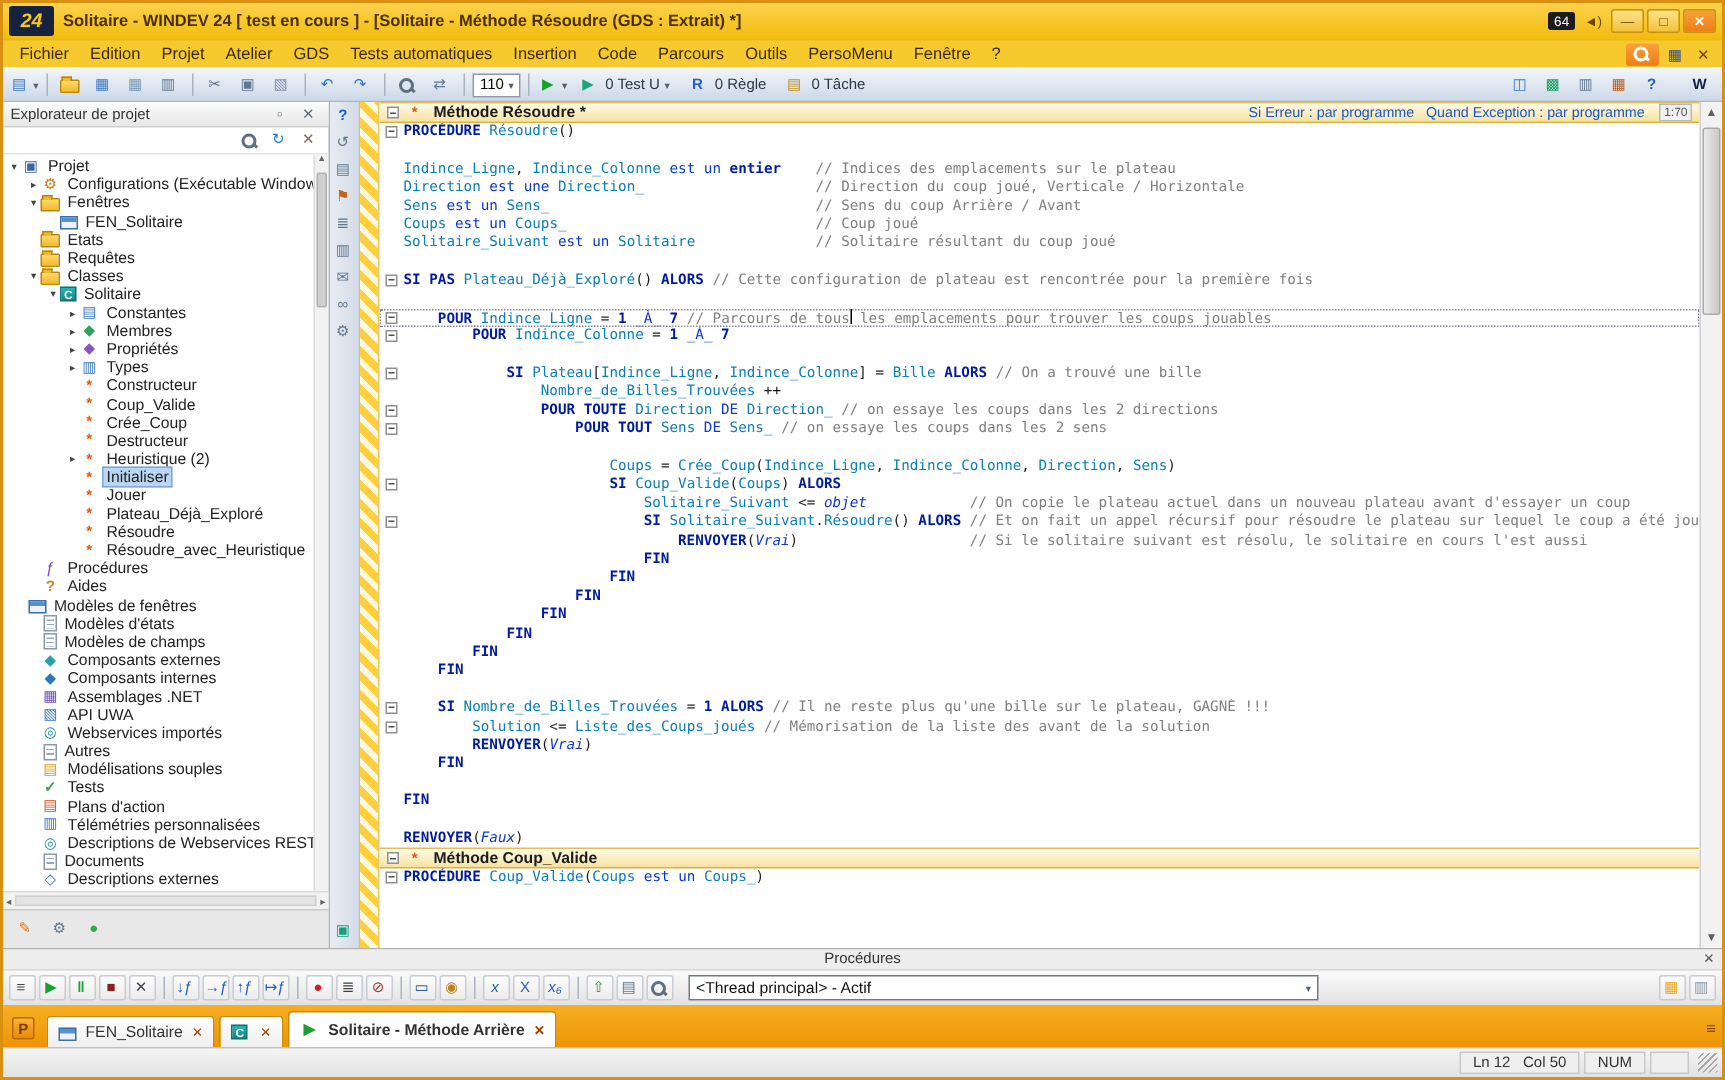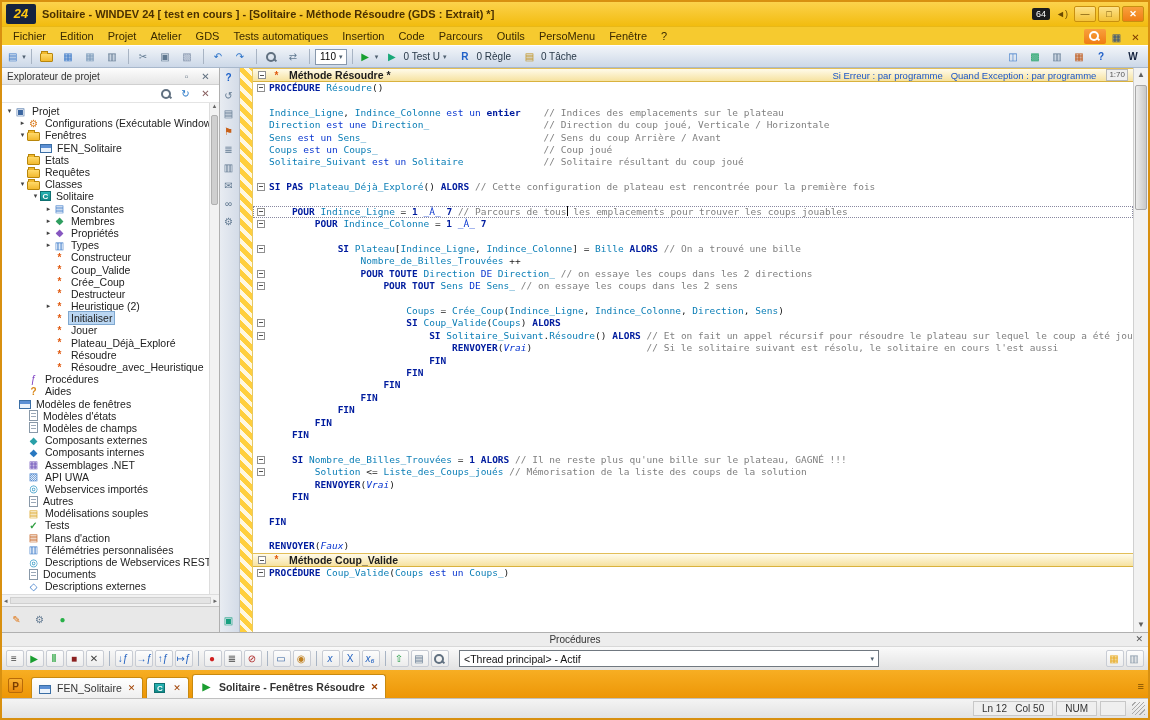--- a/index.html
+++ b/index.html
@@ -520,32 +520,33 @@
           <div class="line cur"><span class="gut"><span class="fold"></span></span><span class="code" style="padding-left: 4ch;"><span class="k">POUR</span><span class="p"> </span><span class="i">Indince_Ligne</span><span class="p"> = </span><span class="n">1</span><span class="p"> </span><span class="k2">_À_</span><span class="p"> </span><span class="n">7</span><span class="p"> </span><span class="c">// Parcours de tous</span><span class="cursor"></span><span class="c"> les emplacements pour trouver les coups jouables</span></span></div>
           <div class="line"><span class="gut"><span class="fold"></span></span><span class="code" style="padding-left: 8ch;"><span class="k">POUR</span><span class="p"> </span><span class="i">Indince_Colonne</span><span class="p"> = </span><span class="n">1</span><span class="p"> </span><span class="k2">_À_</span><span class="p"> </span><span class="n">7</span></span></div>
           <div class="line"><span class="gut"></span><span class="code"></span></div>
           <div class="line"><span class="gut"><span class="fold"></span></span><span class="code" style="padding-left: 12ch;"><span class="k">SI</span><span class="p"> </span><span class="i">Plateau</span><span class="p">[</span><span class="i">Indince_Ligne</span><span class="p">, </span><span class="i">Indince_Colonne</span><span class="p">] = </span><span class="i">Bille</span><span class="p"> </span><span class="k">ALORS</span><span class="p"> </span><span class="c">// On a trouvé une bille</span></span></div>
           <div class="line"><span class="gut"></span><span class="code" style="padding-left: 16ch;"><span class="i">Nombre_de_Billes_Trouvées</span><span class="p"> ++</span></span></div>
           <div class="line"><span class="gut"><span class="fold"></span></span><span class="code" style="padding-left: 16ch;"><span class="k">POUR TOUTE</span><span class="p"> </span><span class="i">Direction</span><span class="p"> </span><span class="k2">DE</span><span class="p"> </span><span class="i">Direction_</span><span class="p"> </span><span class="c">// on essaye les coups dans les 2 directions</span></span></div>
           <div class="line"><span class="gut"><span class="fold"></span></span><span class="code" style="padding-left: 20ch;"><span class="k">POUR TOUT</span><span class="p"> </span><span class="i">Sens</span><span class="p"> </span><span class="k2">DE</span><span class="p"> </span><span class="i">Sens_</span><span class="p"> </span><span class="c">// on essaye les coups dans les 2 sens</span></span></div>
           <div class="line"><span class="gut"></span><span class="code"></span></div>
           <div class="line"><span class="gut"></span><span class="code" style="padding-left: 24ch;"><span class="i">Coups</span><span class="p"> = </span><span class="i">Crée_Coup</span><span class="p">(</span><span class="i">Indince_Ligne</span><span class="p">, </span><span class="i">Indince_Colonne</span><span class="p">, </span><span class="i">Direction</span><span class="p">, </span><span class="i">Sens</span><span class="p">)</span></span></div>
           <div class="line"><span class="gut"><span class="fold"></span></span><span class="code" style="padding-left: 24ch;"><span class="k">SI</span><span class="p"> </span><span class="i">Coup_Valide</span><span class="p">(</span><span class="i">Coups</span><span class="p">) </span><span class="k">ALORS</span></span></div>
+          <div class="line"><span class="gut"></span><span class="code" style="padding-left: 28ch;"><span class="i">Solitaire_Suivant</span><span class="p"> &lt;= </span><span class="v">objet</span><span class="p">            </span><span class="c">// On copie le plateau actuel dans un nouveau plateau avant d'essayer un coup</span></span></div>
           <div class="line"><span class="gut"><span class="fold"></span></span><span class="code" style="padding-left: 28ch;"><span class="k">SI</span><span class="p"> </span><span class="i">Solitaire_Suivant</span><span class="p">.</span><span class="i">Résoudre</span><span class="p">() </span><span class="k">ALORS</span><span class="p"> </span><span class="c">// Et on fait un appel récursif pour résoudre le plateau sur lequel le coup a été joué</span></span></div>
           <div class="line"><span class="gut"></span><span class="code" style="padding-left: 32ch;"><span class="k">RENVOYER</span><span class="p">(</span><span class="v">Vrai</span><span class="p">)</span><span class="p">                    </span><span class="c">// Si le solitaire suivant est résolu, le solitaire en cours l'est aussi</span></span></div>
           <div class="line"><span class="gut"></span><span class="code" style="padding-left: 28ch;"><span class="k">FIN</span></span></div>
           <div class="line"><span class="gut"></span><span class="code" style="padding-left: 24ch;"><span class="k">FIN</span></span></div>
           <div class="line"><span class="gut"></span><span class="code" style="padding-left: 20ch;"><span class="k">FIN</span></span></div>
           <div class="line"><span class="gut"></span><span class="code" style="padding-left: 16ch;"><span class="k">FIN</span></span></div>
           <div class="line"><span class="gut"></span><span class="code" style="padding-left: 12ch;"><span class="k">FIN</span></span></div>
           <div class="line"><span class="gut"></span><span class="code" style="padding-left: 8ch;"><span class="k">FIN</span></span></div>
           <div class="line"><span class="gut"></span><span class="code" style="padding-left: 4ch;"><span class="k">FIN</span></span></div>
           <div class="line"><span class="gut"></span><span class="code"></span></div>
           <div class="line"><span class="gut"><span class="fold"></span></span><span class="code" style="padding-left: 4ch;"><span class="k">SI</span><span class="p"> </span><span class="i">Nombre_de_Billes_Trouvées</span><span class="p"> = </span><span class="n">1</span><span class="p"> </span><span class="k">ALORS</span><span class="p"> </span><span class="c">// Il ne reste plus qu'une bille sur le plateau, GAGNÉ !!!</span></span></div>
-          <div class="line"><span class="gut"><span class="fold"></span></span><span class="code" style="padding-left: 8ch;"><span class="i">Solution</span><span class="p"> &lt;= </span><span class="i">Liste_des_Coups_joués</span><span class="p"> </span><span class="c">// Mémorisation de la liste des coups de la solution</span></span></div>
+          <div class="line"><span class="gut"><span class="fold"></span></span><span class="code" style="padding-left: 8ch;"><span class="i">Solution</span><span class="p"> &lt;= </span><span class="i">Liste_des_Coups_joués</span><span class="p"> </span><span class="c">// Mémorisation de la liste des avant de la solution</span></span></div>
           <div class="line"><span class="gut"></span><span class="code" style="padding-left: 8ch;"><span class="k">RENVOYER</span><span class="p">(</span><span class="v">Vrai</span><span class="p">)</span></span></div>
           <div class="line"><span class="gut"></span><span class="code" style="padding-left: 4ch;"><span class="k">FIN</span></span></div>
           <div class="line"><span class="gut"></span><span class="code"></span></div>
           <div class="line"><span class="gut"></span><span class="code"><span class="k">FIN</span></span></div>
           <div class="line"><span class="gut"></span><span class="code"></span></div>
           <div class="line"><span class="gut"></span><span class="code"><span class="k">RENVOYER</span><span class="p">(</span><span class="v">Faux</span><span class="p">)</span></span></div>
           <div class="sec-header">
             <span class="hfold"></span>
             <span class="ico" style="color: rgb(224, 90, 16); font-weight: bold;">*</span>
             <span class="sec-title">Méthode Coup_Valide</span>
@@ -653,21 +654,21 @@
           <span class="ico sh-window"></span>
           <span class="tab-label">FEN_Solitaire</span>
           <span class="tabx">✕</span>
         </div>
         <div class="tab">
           <span class="ico sh-class">C</span>
           <span class="tabx">✕</span>
         </div>
         <div class="tab active">
           <span class="ico" style="color: rgb(26, 158, 48);">▶</span>
-          <span class="tab-label">Solitaire - Fenêtres Résoudre</span>
+          <span class="tab-label">Solitaire - Méthode Arrière</span>
           <span class="tabx">✕</span>
         </div>
       </span>
     <span class="tab-right" id="tab-overflow">≡</span>
   </div>
 
   <div class="status">
     <span class="scell">Ln 12   Col 50</span>
     <span class="scell">NUM</span>
     <span class="scell" style="width:26px">&nbsp;</span>

